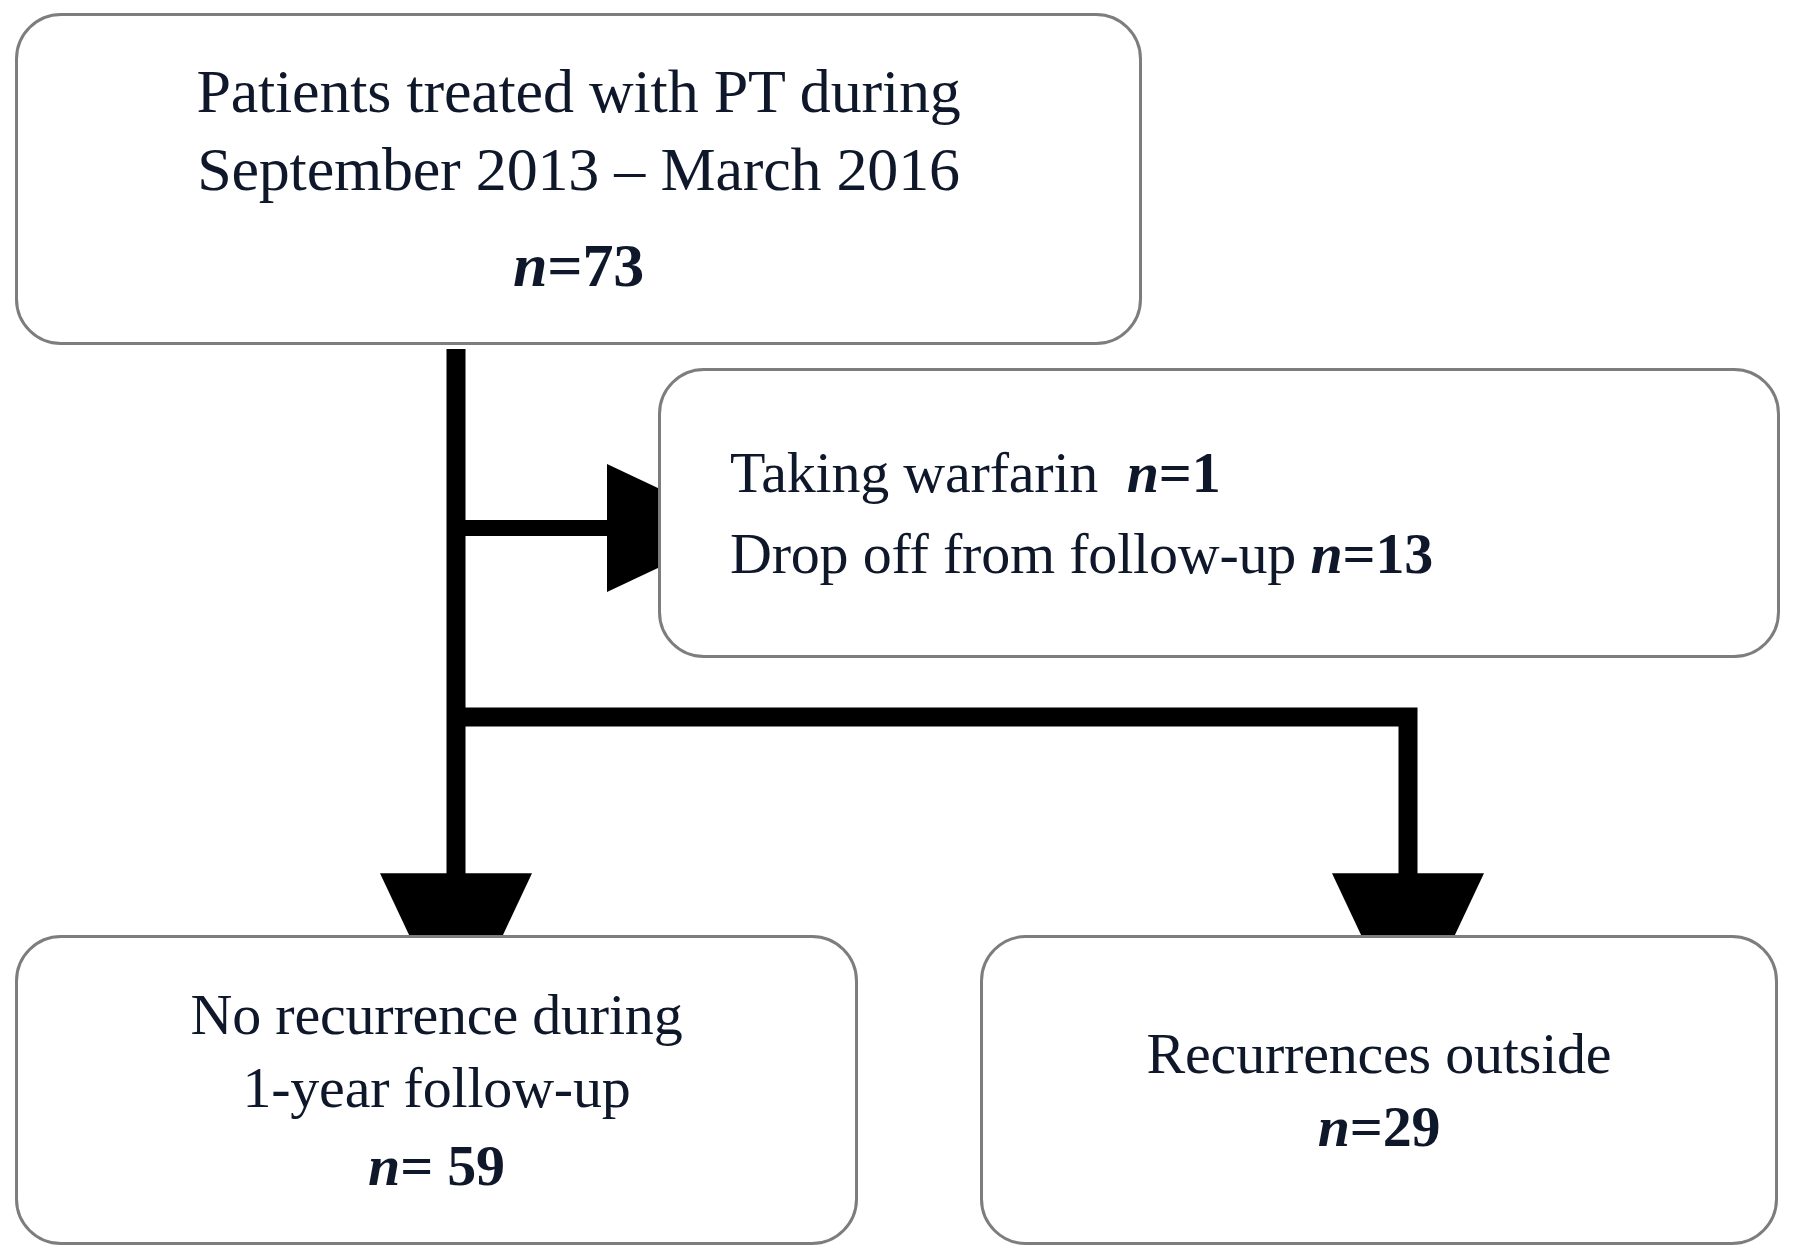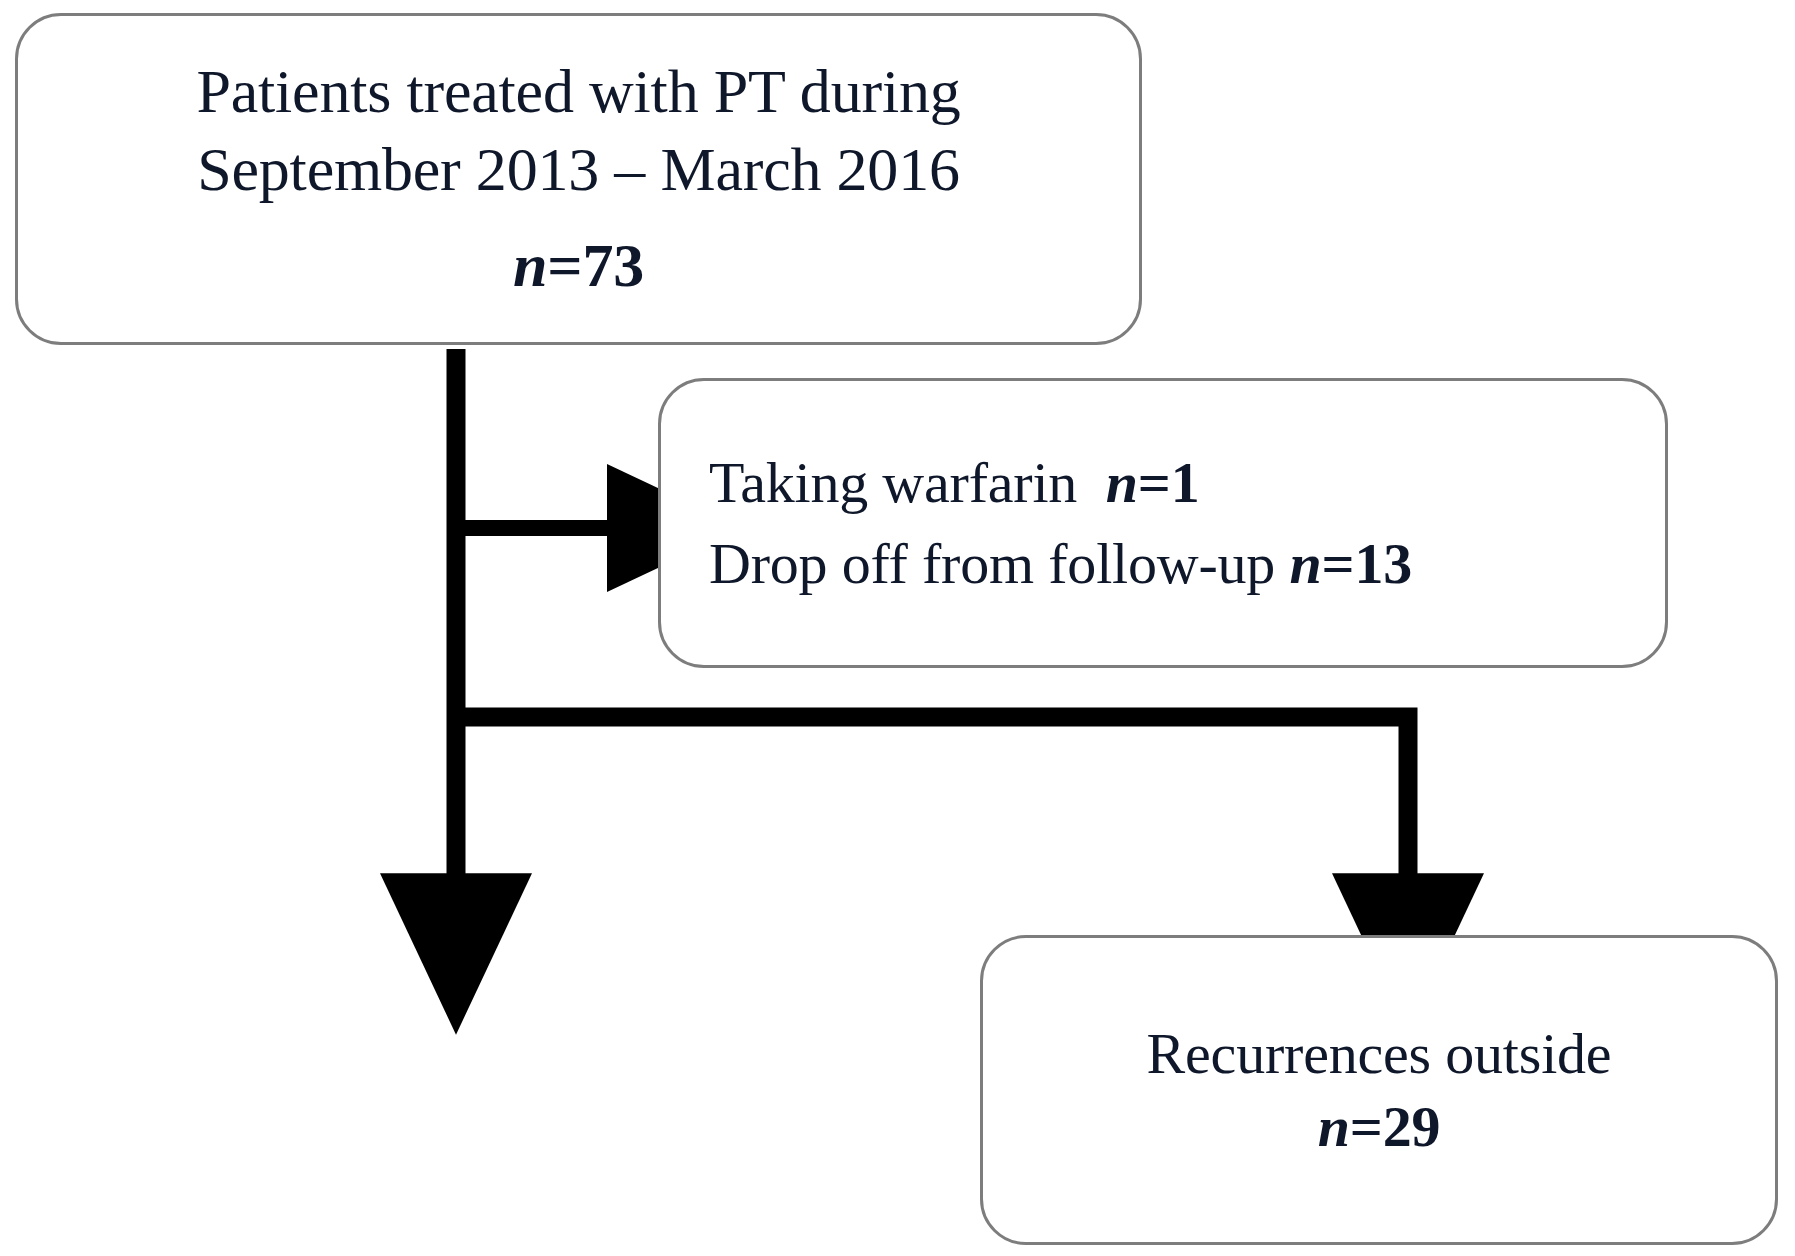--- a/index.html
+++ b/index.html
@@ -46,25 +46,25 @@
     height: 332px;
     font-size: 62px;
     padding: 0 26px;
   }
   #node-cohort .line-1 { margin-bottom: 6px; }
   #node-cohort .line-2 { margin-bottom: 24px; }
 
   
   #node-exclusions {
     left: 658px;
-    top: 378px;
-    width: 1010px;
+    top: 368px;
+    width: 1122px;
     height: 290px;
     font-size: 58px;
-    padding-left: 48px;
+    padding-left: 69px;
     padding-right: 24px;
     justify-content: center;
   }
   #node-exclusions .line-1 { margin-bottom: 14px; }
 
   
   #node-no-recurrence {
     left: 15px;
     top: 935px;
     width: 843px;
@@ -131,19 +131,24 @@
     <span class="line line-1">Patients treated with PT during</span>
     <span class="line line-2">September 2013 – March 2016</span>
     <span class="line line-n"><span class="n-italic">n</span><span class="n-bold">=</span><span class="n-bold">73</span></span>
   </div>
 
   <div class="node align-left" id="node-exclusions">
     <span class="line line-1"><span>Taking warfarin</span><span>&nbsp;&nbsp;</span><span class="n-italic">n</span><span class="n-bold">=</span><span class="n-bold">1</span></span>
     <span class="line line-2"><span>Drop off from follow-up</span><span>&nbsp;</span><span class="n-italic">n</span><span class="n-bold">=</span><span class="n-bold">13</span></span>
   </div>
 
+  <div class="node" id="node-no-recurrence">
+    <span class="line line-1">No recurrence during</span>
+    <span class="line line-2">1-year follow-up</span>
+    <span class="line line-n"><span class="n-italic">n</span><span class="n-bold">= </span><span class="n-bold">59</span></span>
+  </div>
 
   <div class="node" id="node-recurrence">
     <span class="line line-1">Recurrences outside</span>
     <span class="line line-n"><span class="n-italic">n</span><span class="n-bold">=</span><span class="n-bold">29</span></span>
   </div>
 
 </div>
 
 </body></html>

